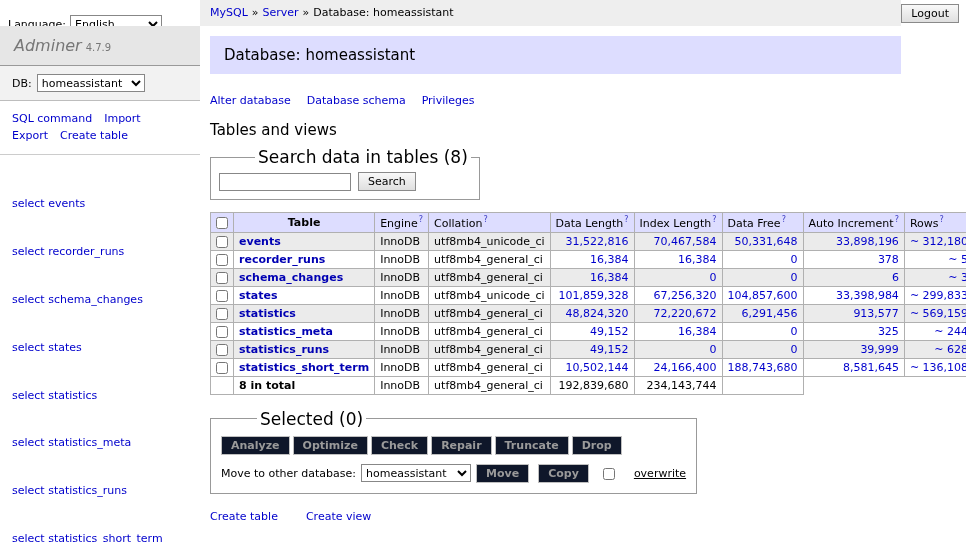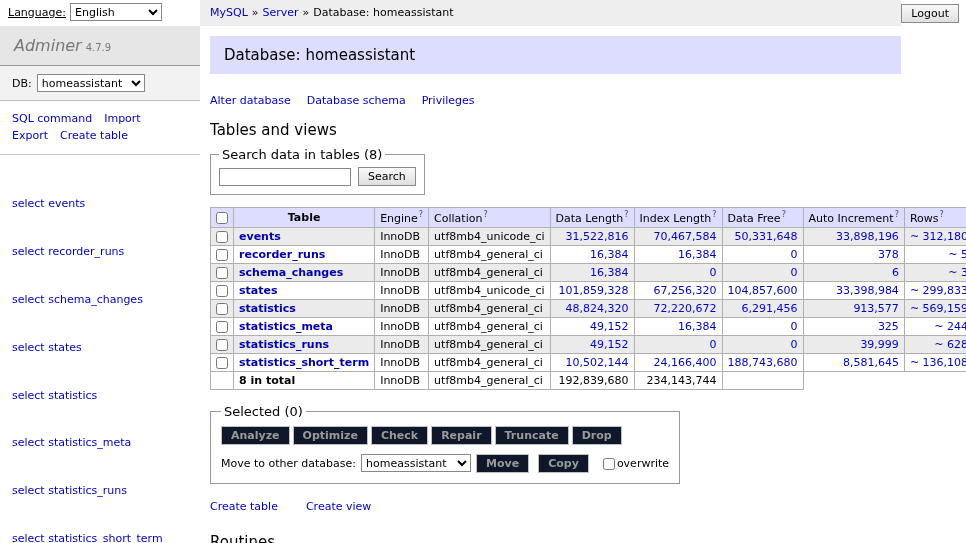--- a/index.html
+++ b/index.html
@@ -10,21 +10,21 @@
   a { color:#0000cc; text-decoration:none; cursor:pointer; }
   select { font-family:inherit; font-size:11px; border:1px solid #878787; background:#fff; height:18px; }
   button { font-family:inherit; font-size:11px; padding:2px 9px; border:1px solid #8a8a8a; border-radius:0;
            background:linear-gradient(#f9f9f9,#dfdfdf); color:#000; cursor:pointer; }
   button:disabled { color:#9a9a9a; border-color:#c0c0c0; background:#0f172a; cursor:default;font-weight:bold; }
   input[type=text] { font-family:inherit; font-size:11px; border:1px solid #878787; padding:1px 3px; height:18px; }
   input[type=checkbox] { width:12px; height:12px; margin:0; vertical-align:middle; }
 
   
   #topbar { position:absolute; top:0; left:0; width:966px; height:26px; background:#fff; }
-  #lang { position:absolute; left:8px; top:3px;text-decoration:underline; }
+  #lang { position:absolute; left:8px; top:15px; }
   #lang label { margin-right:4px; }
   #lang select { width:92px; }
   #breadcrumb { position:absolute; left:200px; top:0; width:701px; height:26px; background:#eeeeee;
                 line-height:26px; padding-left:10px; white-space:nowrap; }
   #breadcrumb .sep { margin:0 4px; color:#000; }
   #logout-btn { position:absolute; right:7px; top:4px; }
 
   
   #menu { position:absolute; top:26px; left:0; width:200px; background:#fff; }
   #h1block { background:#e6e6e6; border-bottom:1px solid #999; padding:10px 14px; color:#777; }
@@ -39,21 +39,21 @@
   #sidebar-tables a { display:block; line-height:1.17; padding:1px 0;margin-top:33px; }
 
   
   #content { position:absolute; left:210px; top:26px; width:756px; }
   h2 { background:#ddddff; font-size:15px; font-weight:normal; padding:10px 14px; margin:10px 65px 0 0; }
   .toplinks { margin-top:20px; }
   .toplinks a { margin-right:16px; }
   h3 { font-size:15px; font-weight:normal; margin-top:14px; }
 
   fieldset { border:1px solid #999; padding:5px 8px 8px; display:inline-block; background:#fff; }
-  legend { font-size:13px; padding:0 3px; }
+  legend { font-size:17px; padding:0 3px;margin-left:36px; }
   #search-fs { margin-top:8px; }
   #search-input { width:132px; }
   #search-fs button { margin-left:7px; }
 
   #tables-table { border-collapse:collapse; margin-top:12px; }
   #tables-table th, #tables-table td { border:1px solid #b0b0b0; padding:2px 5px; font-size:11px; height:18px;
                                        white-space:nowrap; }
   #tables-table thead th { background:#ddddff; font-weight:normal; text-align:left; }
   #tables-table thead th.th-table { text-align:center; font-weight:bold; }
   #tables-table tbody tr:nth-child(odd) { background:#ebebeb; }
@@ -67,21 +67,21 @@
   th.w-dlen{min-width:68px}  th.w-ilen{min-width:70px}   th.w-dfree{min-width:62px}
   th.w-ainc{min-width:74px}  th.w-rows{min-width:54px}
   td.bold { font-weight:bold; }
 
   #selected-fs { margin-top:14px; padding:7px 10px 10px; }
   .btnrow button { margin-right:3px; }
   .moverow { margin-top:9px; }
   .moverow select { width:110px; margin:0 5px 0 5px; }
   .moverow button { margin-right:9px; }
   .moverow .ow { margin-left:5px; }
-  .moverow .ow label { margin-left:2px; }
+  .moverow .ow label { margin-left:19px;text-decoration:underline; }
 
   .createlinks { margin-top:16px; }
   .createlinks a { margin-right:28px; }
   .h3-spaced { margin-top:20px; }
 </style>
 </head>
 <body>
 
 <div id="topbar">
   <div id="lang">

